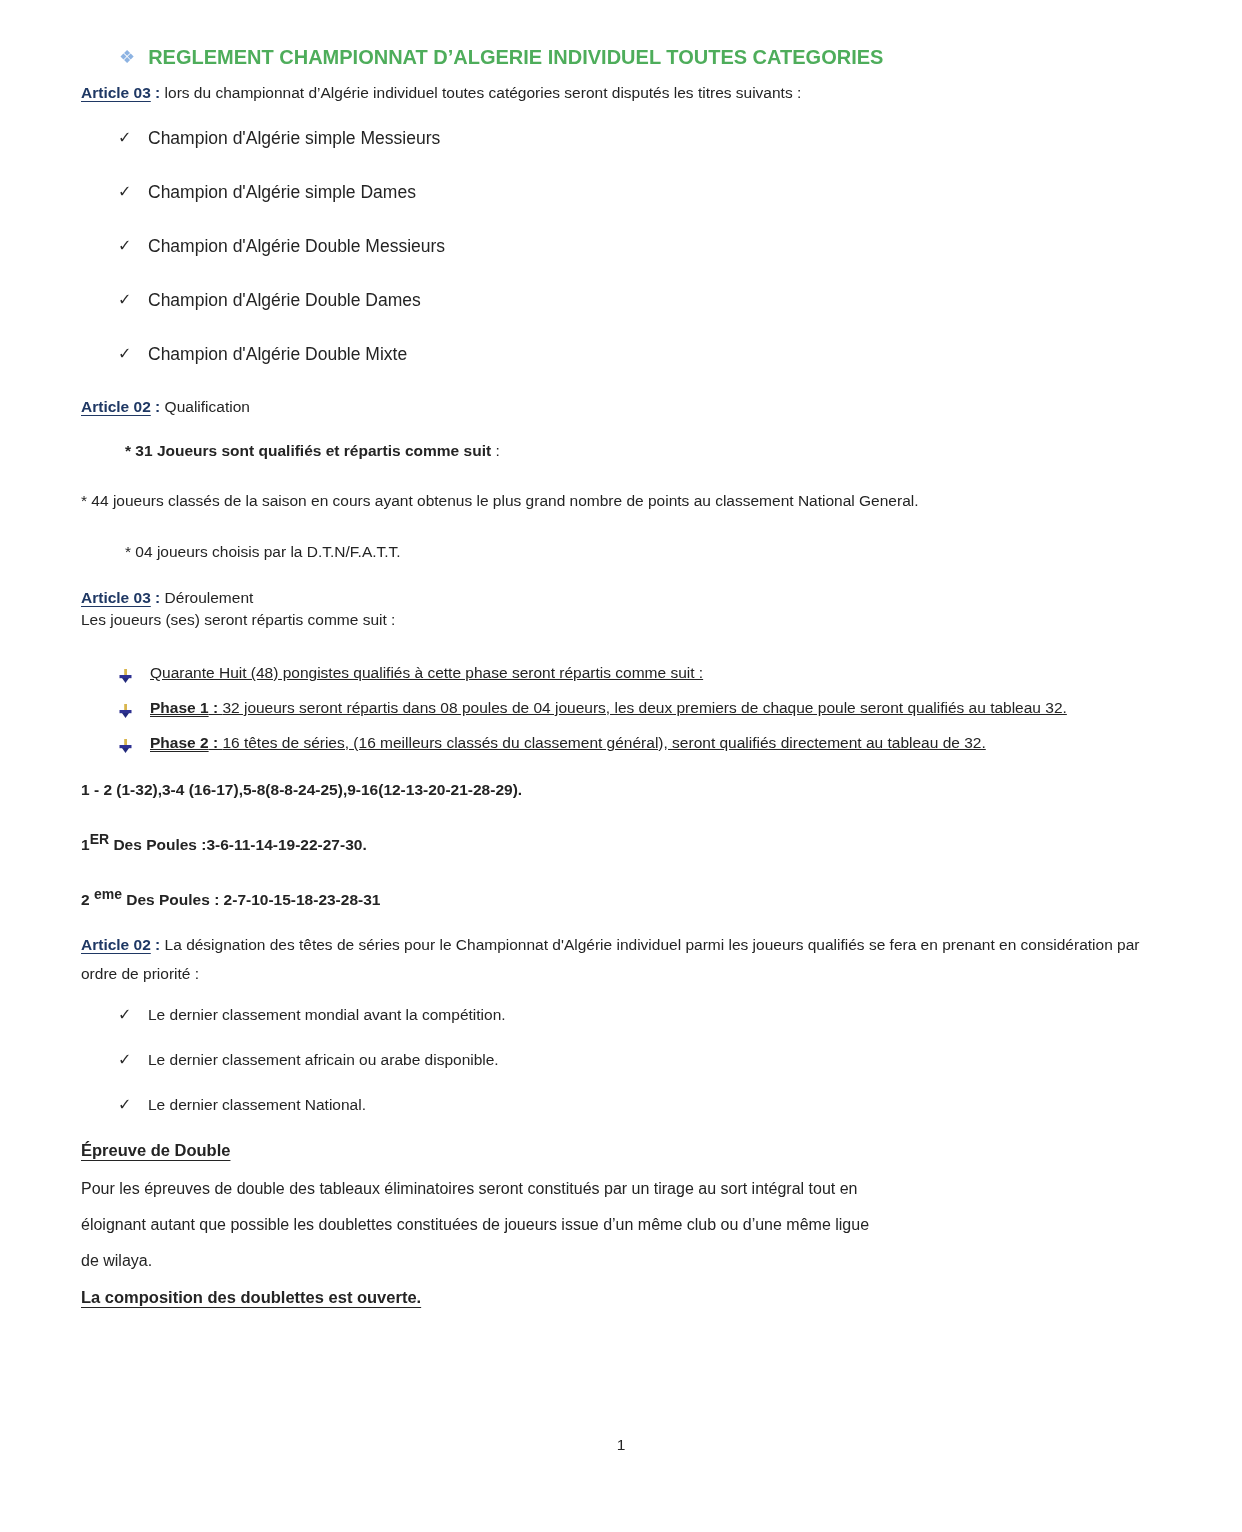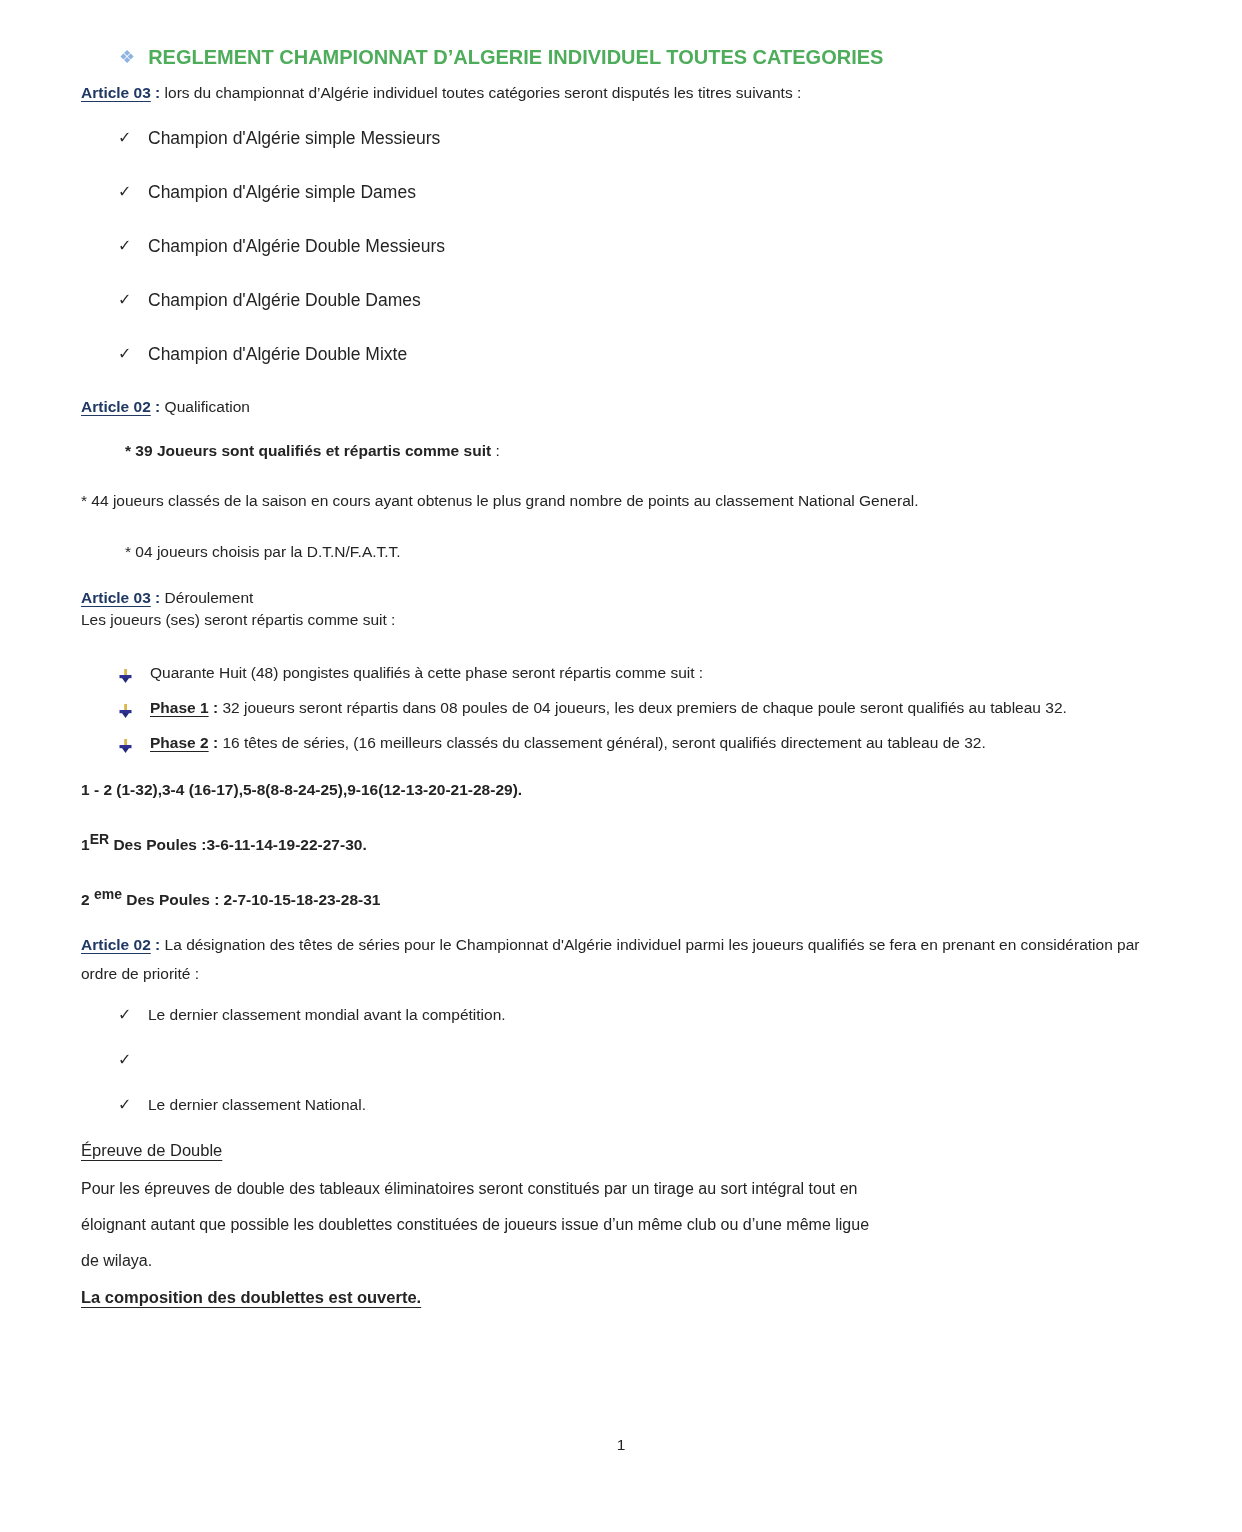--- a/index.html
+++ b/index.html
@@ -46,34 +46,34 @@
   .checklist.small li { font-size: 15.5px; line-height: 22px; margin-bottom: 23px; }
   
   .line-48 { margin: 5px 0 28px 44px; font-weight: 700; white-space: nowrap; }
   .line-48 .tail { font-weight: 400; }
   .line-44 { margin-bottom: 29px; white-space: nowrap; }
   .line-04 { margin-left: 44px; margin-bottom: 24px; white-space: nowrap; }
   
   .art03-head { }
   .art03-sub { margin-bottom: 29px; }
   .arrowlist { list-style: none; margin: 0 0 17px 37px; }
-  .arrowlist li { display: flex; line-height: 26px; margin-bottom: 3px; }
+  .arrowlist li { display: flex; line-height: 26px; margin-bottom: 3px; text-decoration: underline; }
   .arrowlist .abullet { flex: 0 0 32px; width: 32px; padding-top: 6px; }
   .arrowlist .atext { flex: 1; }
   .phase { font-weight: 700; text-decoration: underline; text-underline-offset: 3px; }
   .phase-sep { font-weight: 700; }
   
   .nb-head { font-weight: 700; font-style: italic; margin-bottom: 26px; white-space: nowrap; }
   .nb-line { font-weight: 700; margin-bottom: 27px; white-space: nowrap; }
   .nb-line sup { font-size: 14px; font-weight: 700; }
   
   .art04 { line-height: 29px; margin-bottom: 16px; max-width: 1085px; }
   
   .dbl-head {
-    font-weight: 400;
+    font-weight: 700;
     text-decoration: underline;
     text-underline-offset: 4px;
     font-size: 16.5px;
     margin-top: 20px;
     margin-bottom: 10px;
   }
   .dbl-line { font-size: 16px; line-height: 36px; white-space: nowrap; }
   .dbl-footer {
     font-weight: 700;
     text-decoration: underline;
@@ -126,21 +126,21 @@
       <span class="check">✓</span>
       <span>Champion d'Algérie Double Mixte</span>
     </li>
   </ul>
 
   <div class="para nowrap">
     <span class="art-label">Article 02</span><span class="art-colon"> : </span><span>Qualification</span>
   </div>
 
   <div class="line-48">
-    <span>* </span><span>39 Joueurs sont qualifiés et répartis comme suit</span><span class="tail"> :</span>
+    <span>* </span><span>31 Joueurs sont qualifiés et répartis comme suit</span><span class="tail"> :</span>
   </div>
   <div class="line-44">* 44 joueurs classés de la saison en cours ayant obtenus le plus grand nombre de points au classement National General.</div>
   <div class="line-04">* 04 joueurs choisis par la D.T.N/F.A.T.T.</div>
 
   <div class="art03-head nowrap">
     <span class="art-label">Article 03</span><span class="art-colon"> : </span><span>Déroulement</span>
   </div>
   <div class="art03-sub nowrap">Les joueurs (ses) seront répartis comme suit :</div>
 
   <ul class="arrowlist">
@@ -188,20 +188,21 @@
     <span class="art-label">Article 02</span><span class="art-colon"> : </span><span>La désignation des têtes de séries pour le Championnat d'Algérie individuel parmi les joueurs qualifiés se fera en prenant en considération par ordre de priorité :</span>
   </div>
 
   <ul class="checklist small">
     <li>
       <span class="check">✓</span>
       <span>Le dernier classement mondial avant la compétition.</span>
     </li>
     <li>
       <span class="check">✓</span>
+      <span>Le dernier classement africain ou arabe disponible.</span>
     </li>
     <li>
       <span class="check">✓</span>
       <span>Le dernier classement National.</span>
     </li>
   </ul>
 
   <div class="dbl-head">Épreuve de Double</div>
   <div class="dbl-line">Pour les épreuves de double des tableaux éliminatoires seront constitués par un tirage au sort intégral tout en</div>
   <div class="dbl-line">éloignant autant que possible les doublettes constituées de joueurs issue d’un même club ou d’une même ligue</div>

